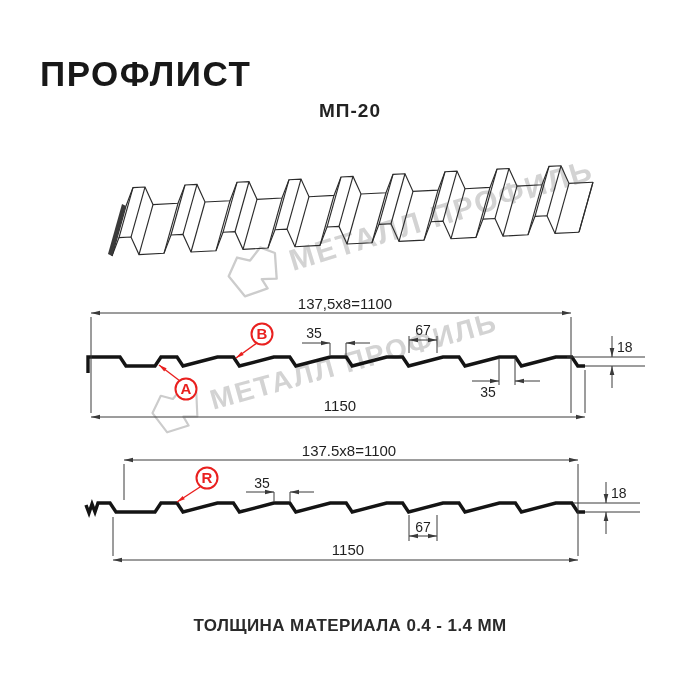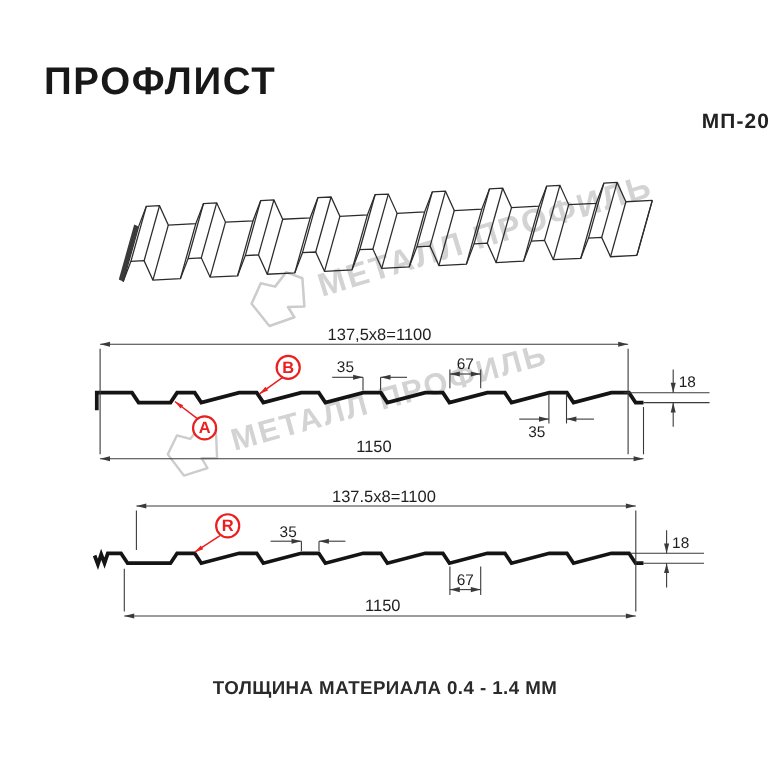--- a/index.html
+++ b/index.html
@@ -1,21 +1,21 @@
 <!DOCTYPE html>
 <html><head>
 <meta charset="utf-8">
 <style>
   html,body{margin:0;padding:0;background:#ffffff;}
   body{width:700px;height:700px;position:relative;overflow:hidden;
        font-family:"Liberation Sans",sans-serif;}
   .abs{position:absolute;}
   .title{top:54px;left:16px;width:700px;text-align:left;font-size:35px;font-weight:800;
          letter-spacing:1.5px;color:#181818;padding-left:24px;}
-  .subtitle{top:100px;left:0;width:700px;text-align:right;font-size:19px;font-weight:600;
+  .subtitle{top:100px;left:0;width:700px;text-align:center;font-size:19px;font-weight:600;
             letter-spacing:1px;color:#222;}
   .footer{top:616px;left:0;width:700px;text-align:center;font-size:17px;font-weight:600;
           letter-spacing:0.4px;color:#2a2a2a;}
   .wm{position:absolute;display:flex;align-items:center;gap:9px;
       color:var(--wm,#d3d3d3);font-weight:bold;white-space:nowrap;}
   .wm1{left:226px;top:256px;transform:rotate(-17deg);transform-origin:0 50%;
        font-size:30px;letter-spacing:2px;}
   .wm2{left:150px;top:394px;transform:rotate(-15.5deg);transform-origin:0 50%;
        font-size:28px;letter-spacing:2px;}
   .wm svg{flex:0 0 auto;}

